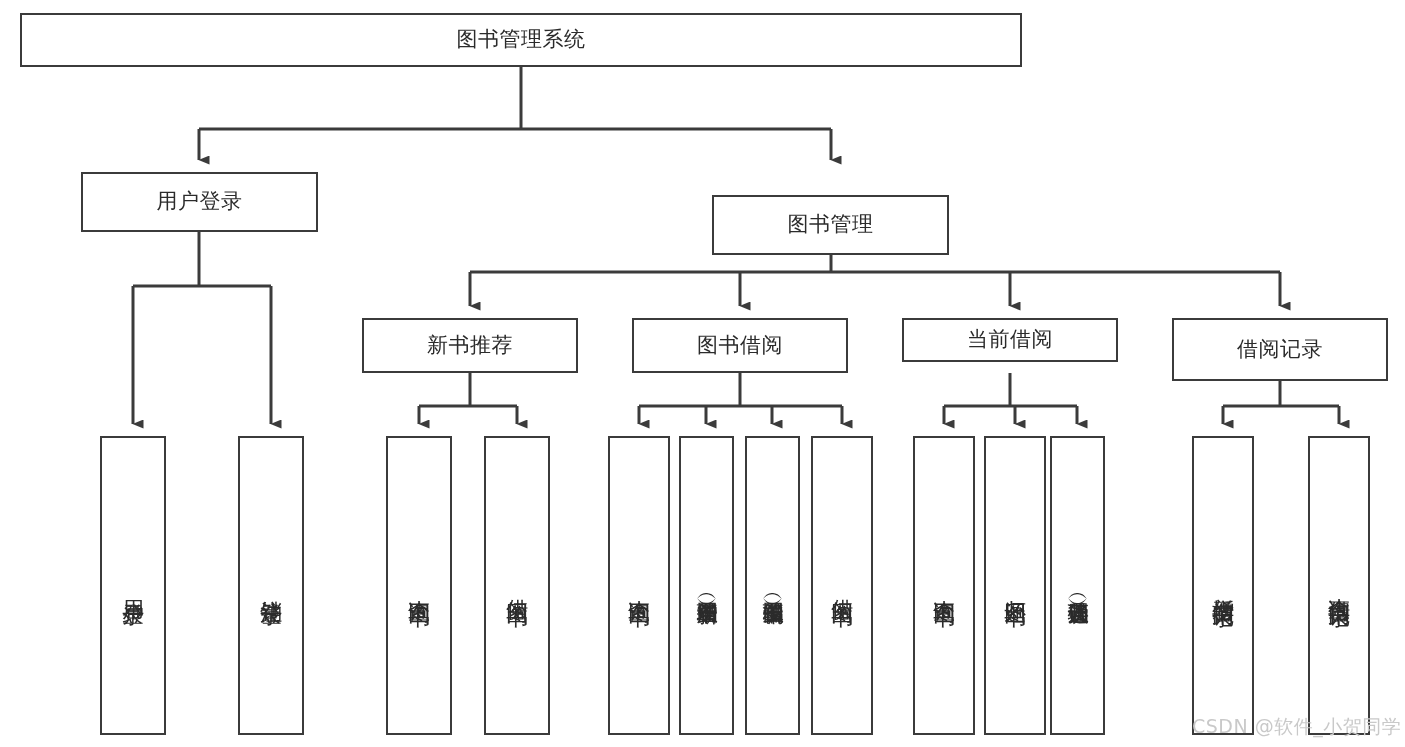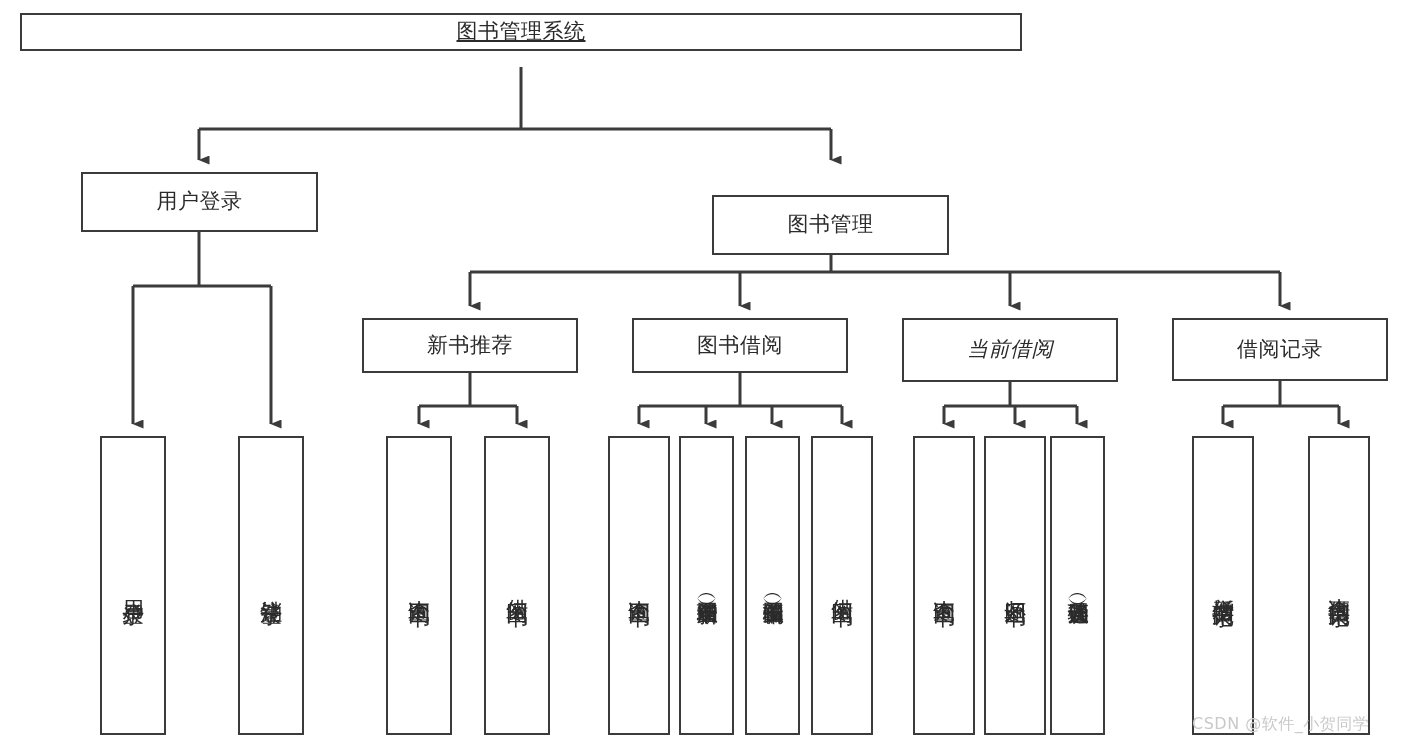--- a/index.html
+++ b/index.html
@@ -54,21 +54,21 @@
     white-space: nowrap;
     display: block;
   }
   .node-v.tight .vtext {
     letter-spacing: 0px;
     font-size: 21px;
   }
   .watermark {
     position: absolute;
     color: #c9c9c9;
-    font-size: 16px;
+    font-size: 19px;
     letter-spacing: 0.5px;
     white-space: nowrap;
     user-select: none;
   }
 </style>
 </head>
 <body>
 
 <div id="diagram-root" style="background: rgb(255, 255, 255);">
 
@@ -116,38 +116,38 @@
       <path d="M1015,406 L1015,424" marker-end="url(#arw)"></path>
       <path d="M1077,406 L1077,424" marker-end="url(#arw)"></path>
 
       <path d="M1280,373 L1280,406"></path>
       <path d="M1223,406 L1339,406"></path>
       <path d="M1223,406 L1223,424" marker-end="url(#arw)"></path>
       <path d="M1339,406 L1339,424" marker-end="url(#arw)"></path>
     </g>
   </svg>
 
-  <div class="node node-h" style="left: 20px; top: 13px; width: 1002px; height: 38px; border-color: rgb(59, 59, 59); color: rgb(43, 43, 43); text-decoration: underline;">
+  <div class="node node-h" style="left: 20px; top: 13px; width: 1002px; height: 54px; border-color: rgb(59, 59, 59); color: rgb(43, 43, 43);">
     <span>图书管理系统</span>
   </div>
 
   <div class="node node-h" style="left: 81px; top: 172px; width: 237px; height: 60px; border-color: rgb(59, 59, 59); color: rgb(43, 43, 43);">
     <span>用户登录</span>
   </div>
   <div class="node node-h" style="left: 712px; top: 172px; width: 237px; height: 60px; border-color: rgb(59, 59, 59); color: rgb(43, 43, 43); margin-top: 23px;">
     <span>图书管理</span>
   </div>
 
   <div class="node node-h" style="left: 362px; top: 318px; width: 216px; height: 55px; border-color: rgb(59, 59, 59); color: rgb(43, 43, 43);">
     <span>新书推荐</span>
   </div>
   <div class="node node-h" style="left: 632px; top: 318px; width: 216px; height: 55px; border-color: rgb(59, 59, 59); color: rgb(43, 43, 43);">
     <span>图书借阅</span>
   </div>
-  <div class="node node-h" style="left: 902px; top: 318px; width: 216px; height: 64px; border-color: rgb(59, 59, 59); color: rgb(43, 43, 43); font-style: italic;">
+  <div class="node node-h" style="left: 902px; top: 318px; width: 216px; height: 44px; border-color: rgb(59, 59, 59); color: rgb(43, 43, 43);">
     <span>当前借阅</span>
   </div>
   <div class="node node-h" style="left: 1172px; top: 318px; width: 216px; height: 63px; border-color: rgb(59, 59, 59); color: rgb(43, 43, 43);">
     <span>借阅记录</span>
   </div>
 
   <div class="node node-v" style="left: 100px; top: 436px; width: 66px; height: 299px; border-color: rgb(59, 59, 59); color: rgb(43, 43, 43);">
     <span class="vtext">用户登录</span>
   </div>
   <div class="node node-v" style="left: 238px; top: 436px; width: 66px; height: 299px; border-color: rgb(59, 59, 59); color: rgb(43, 43, 43);">

